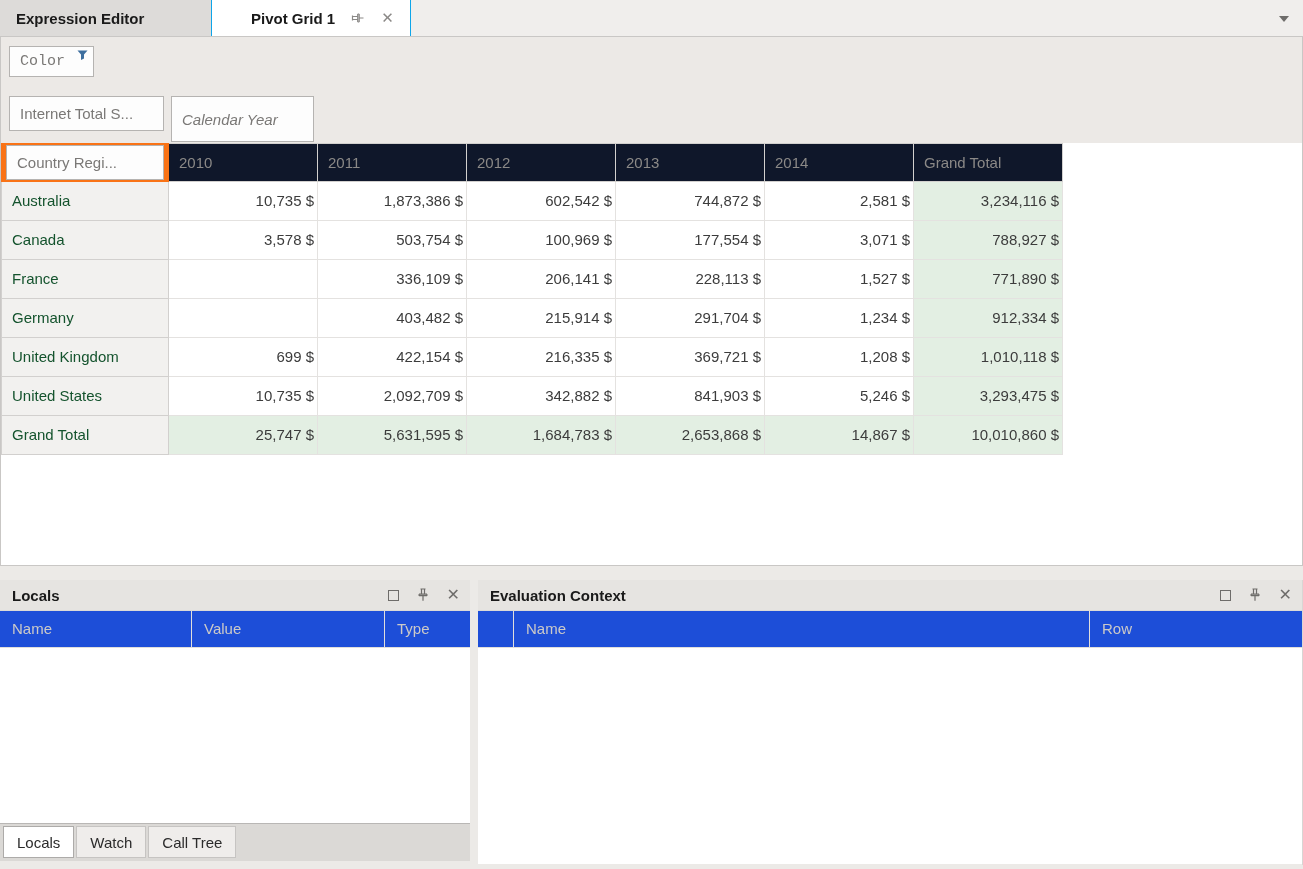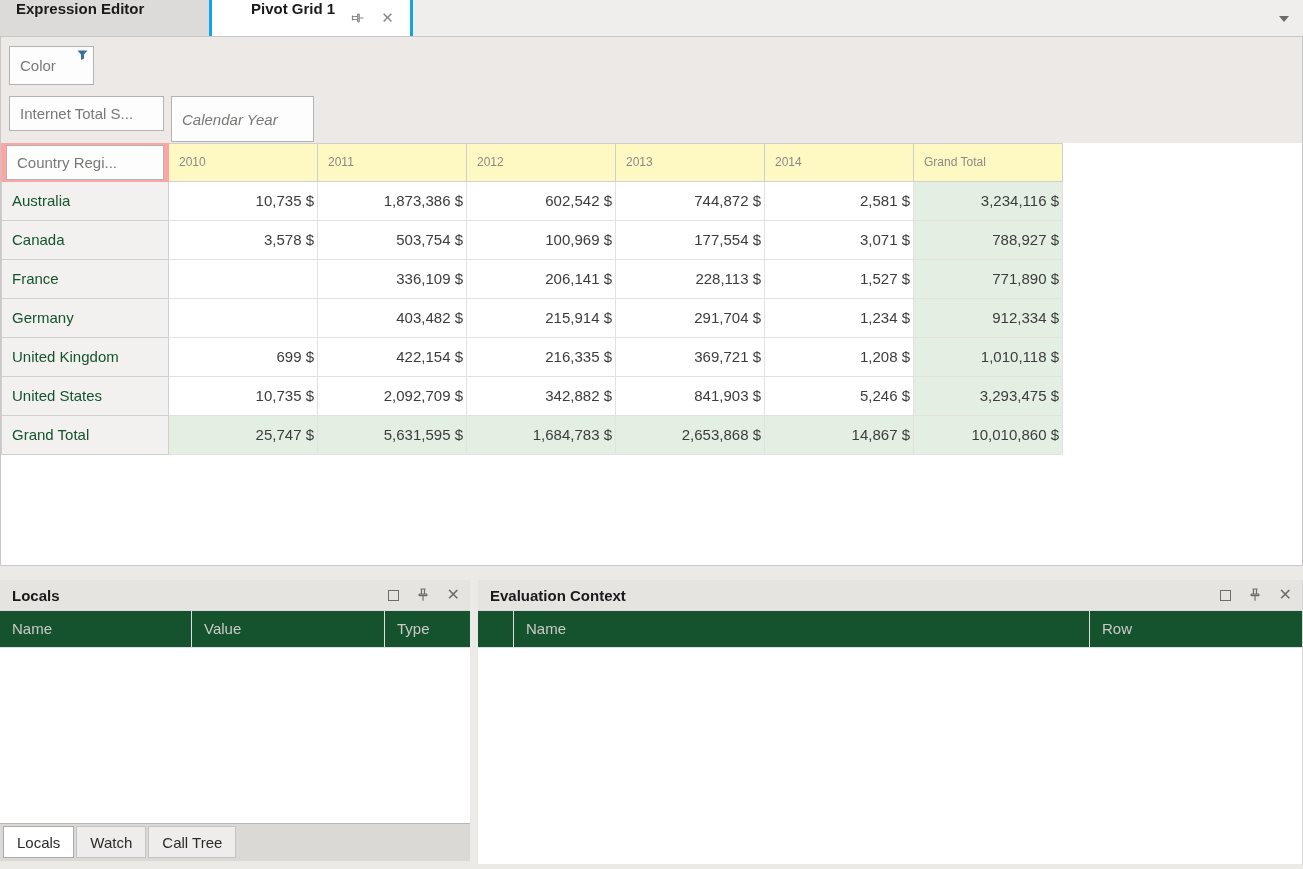--- a/index.html
+++ b/index.html
@@ -13,23 +13,23 @@
     color:#3C3C3C;
   }
 
   
   .tabbar {
     position:absolute; top:0; left:0; width:1303px; height:37px;
     background:#F0EEEC; border-bottom:1px solid #C9C7C5;
     display:flex; align-items:stretch;
   }
   .doc-tab {
-    display:flex; padding:0 16px;
+    display:flex; align-items:center; padding:0 16px;
     font-weight:bold; color:#1A1A1A; font-size:15px;
-    border-right:3px solid #0ea5e9; cursor:default;
+    border-right:1px solid #0ea5e9; cursor:default;
   }
   .doc-tab.inactive { background:#DDDBD9; width:212px; }
   .doc-tab.active { background:#FFFFFF; gap:16px;padding-left:39px; }
   .tab-icon { display:inline-flex; align-items:center; color:#8A8886; }
   .tab-pin svg { transform:rotate(-90deg); }
   .tab-close { font-size:15px; color:#8A8886; font-weight:normal; }
   .tab-dropdown {
     position:absolute; right:14px; top:16px;
     width:0; height:0; border-left:5px solid transparent;
     border-right:5px solid transparent; border-top:6px solid #6E6C6A;
@@ -44,37 +44,37 @@
   }
   .filter-area {
     position:absolute; top:0; left:0; right:0; height:106px;
     background:#ECE9E6;
   }
   .field-btn {
     position:absolute; background:#FDFDFD; border:1px solid #B5B3B1;
     color:#7A7876; font-size:15px; display:flex; align-items:center;
     padding:0 10px; cursor:default;
   }
-  .btn-color  { left:8px;  top:9px;  width:85px;  height:39px; }
+  .btn-color  { left:8px;  top:9px;  width:85px;  height:31px;font-family:Liberation Mono, monospace; }
   .btn-data1  { left:8px;  top:59px; width:155px; height:35px; }
   .btn-data2  { left:170px;top:59px; width:143px; height:46px;font-style:italic; }
   .filter-funnel { position:absolute; top:3px; right:5px; }
 
   .pivot-table { position:absolute; top:106px; left:0; right:0; }
   .phead-row { display:flex; height:39px; }
   .pcorner {
-    width:168px; height:39px; background:#fca5a5; flex:none;
+    width:168px; height:39px; background:#f97316; flex:none;
     position:relative;
   }
   .pcorner .field-btn { left:5px; top:2px; width:158px; height:35px; }
   .pcol-header {
-    width:149px; flex:none; background:#fef9c3;
+    width:149px; flex:none; background:#0f172a;
     border-top:1px solid #D2D0CE; border-right:1px solid #D2D0CE;
     border-bottom:1px solid #D2D0CE;
-    color:#8B8987; font-size:12px; line-height:37px; padding-left:10px;
+    color:#8B8987; font-size:15px; line-height:37px; padding-left:10px;
     overflow:hidden; white-space:nowrap;
   }
   .phead-row .pcol-header:first-of-type { border-left:1px solid #D2D0CE; margin-left:-1px; }
   .prow { display:flex; height:39px; }
   .prow-header {
     width:168px; flex:none; background:#F2F1EF;
     border-left:1px solid #D2D0CE; border-right:1px solid #D2D0CE;
     border-bottom:1px solid #D2D0CE;
     color:#14532d; font-size:15px; line-height:38px; padding-left:10px;
     overflow:hidden; white-space:nowrap;
@@ -98,21 +98,21 @@
   .panel-titlebar {
     height:31px; background:#E6E4E1; display:flex; align-items:center;
     padding:0 10px 0 12px; border-bottom:1px solid #DCDAD7;
   }
   .panel-title { font-weight:bold; color:#1A1A1A; font-size:15px; flex:1; }
   .panel-btns { display:flex; align-items:center; gap:17px; }
   .panel-btn { color:#6E6C6A; display:inline-flex; align-items:center; cursor:default; }
   .maximize-box { width:11px; height:11px; border:1.5px solid #6E6C6A; display:inline-block; }
   .panel-close { font-size:16px; line-height:1; }
 
-  .grid-header { display:flex; height:37px; background:#14532d; border-bottom:1px solid #E0DEDC; }
+  .grid-header { display:flex; height:37px; background:#1d4ed8; border-bottom:1px solid #E0DEDC; }
   .grid-header-cell {
     color:#CCCAC8; font-size:15px; line-height:36px; padding-left:12px;
     border-right:1px solid #E0DEDC; overflow:hidden; white-space:nowrap;
   }
   .grid-header-cell:last-child { border-right:none; }
   .lh-name  { width:192px; }
   .lh-value { width:193px; }
   .lh-type  { flex:1; }
   .eh-indicator { width:36px; padding-left:0; }
   .eh-name  { width:576px; }

